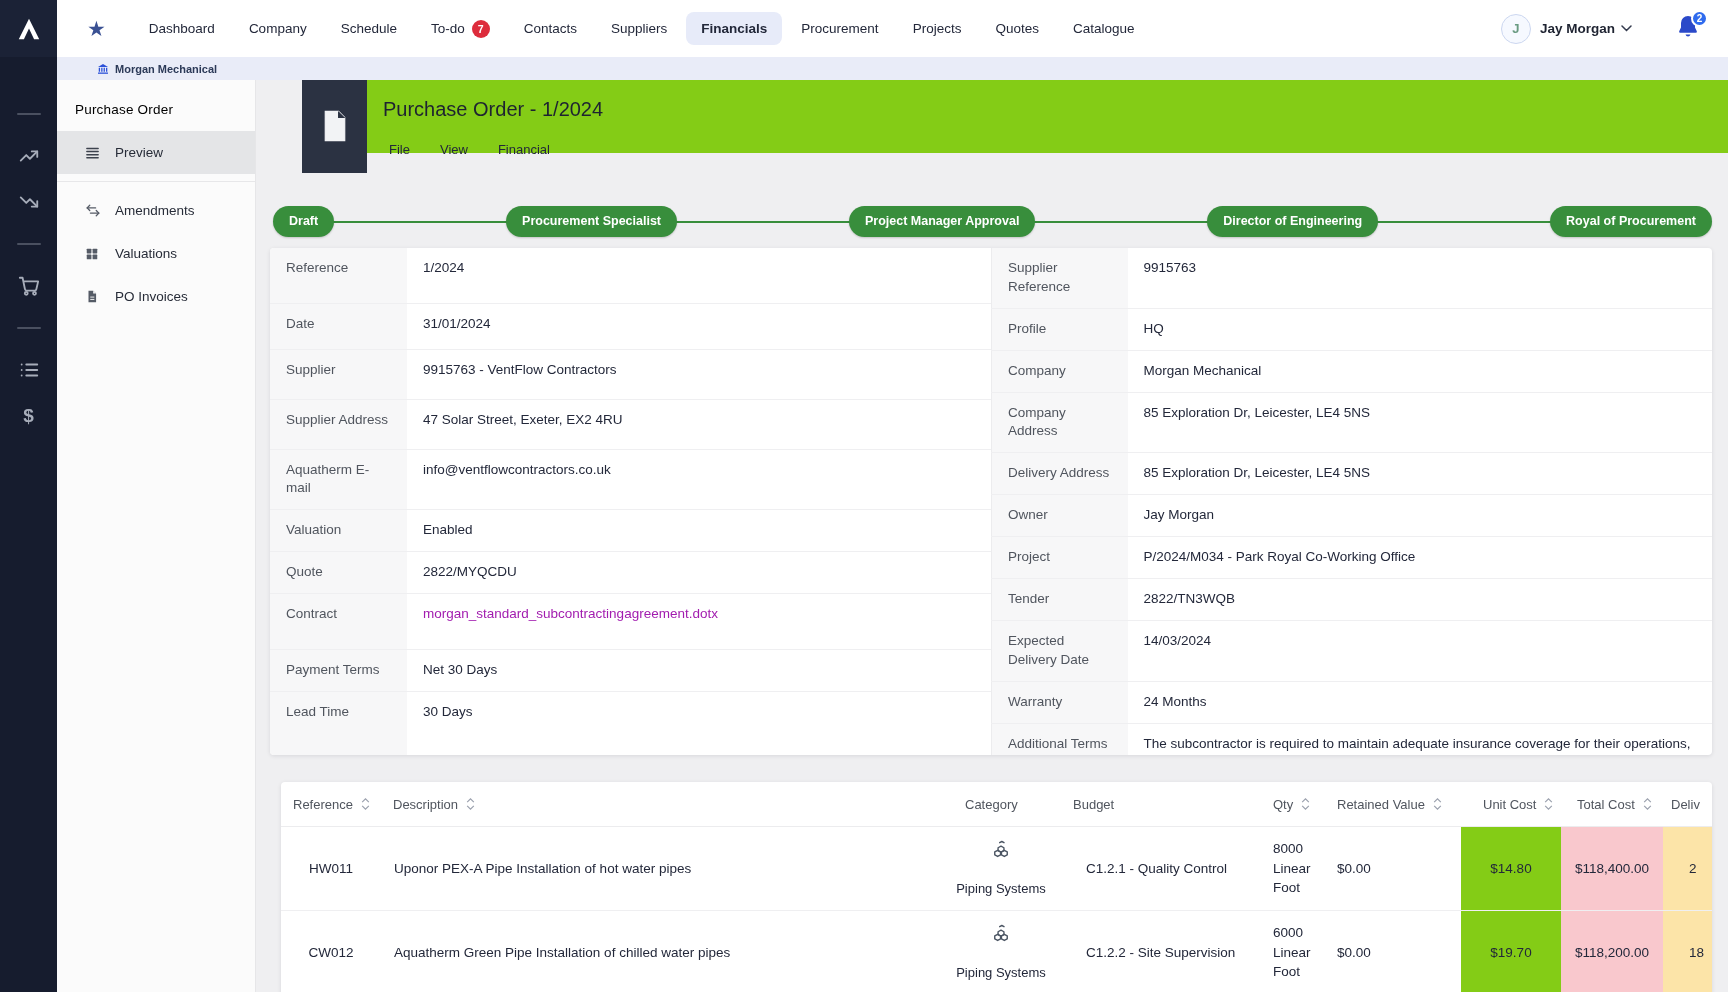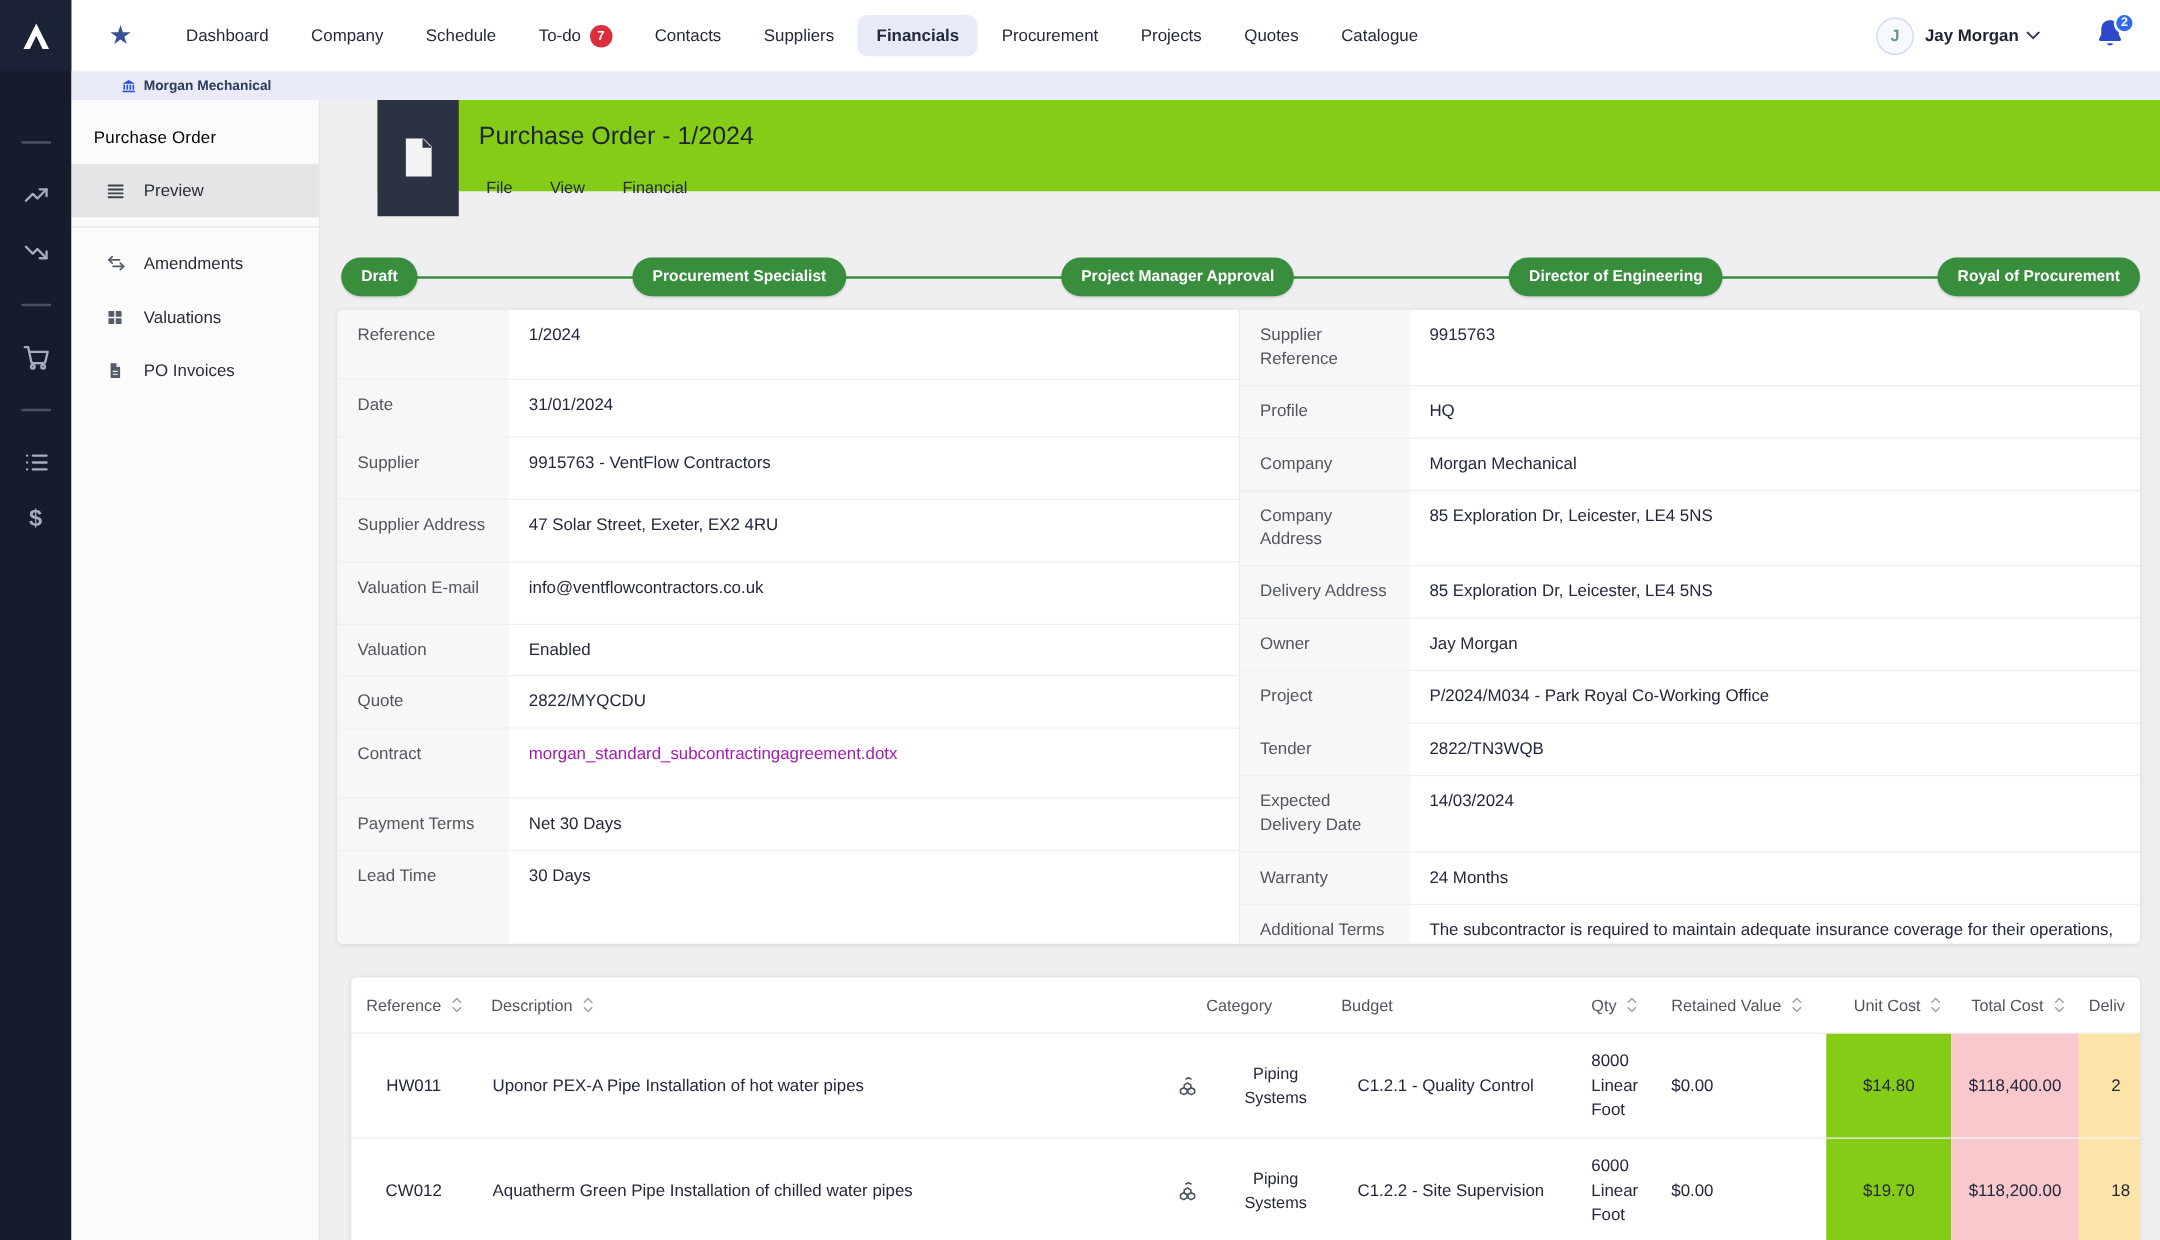--- a/index.html
+++ b/index.html
@@ -79,21 +79,21 @@
   .li-head .hcell.c-cat { justify-content:flex-start; padding-left:24px; }
   .li-head .hcell.c-qty { padding-left:22px; }
   .li-head .hcell.c-ret { padding-left:6px; }
   .li-head .hcell.c-unit { padding-left:22px; }
   .li-head .hcell.c-total { padding-left:16px; }
   .li-head .hcell.c-deliv { padding-left:8px; white-space:nowrap; overflow:hidden; }
   .li-row { height:84px; border-bottom:1px solid #efeff1; cursor:pointer; }
   .li-row .cell { display:flex; align-items:center; font-size:13.5px; color:#23283a; line-height:1.45; }
   .c-refv { justify-content:center; }
   .c-descv { padding-left:13px; }
-  .c-catv { justify-content:center; text-align:center; gap:21px; }
+  .c-catv { flex-direction:column; justify-content:center; text-align:center; gap:21px; }
   .c-catv .cat-label { font-size:13px; }
   .c-budv { padding-left:25px; }
   .c-qtyv { padding-left:22px; }
   .c-retv { padding-left:6px; }
   .c-unitv { justify-content:center; background:#84cc16; }
   .c-totalv { justify-content:center; background:#f9c8cd; }
   .c-delivv { background:#fce4a8; padding-left:26px; white-space:nowrap; overflow:hidden; }
   .sort-ic { display:inline-flex; flex-direction:column; gap:2px; }
 
   svg.ic { display:block; }
@@ -306,21 +306,21 @@
             </tr>
         <tr>
               <td class="lbl">Supplier</td>
               <td class="val">9915763 - VentFlow Contractors</td>
             </tr>
         <tr>
               <td class="lbl">Supplier Address</td>
               <td class="val">47 Solar Street, Exeter, EX2 4RU</td>
             </tr>
         <tr>
-              <td class="lbl">Valuation E-mail</td>
+              <td class="lbl">Aquatherm E-mail</td>
               <td class="val">info@ventflowcontractors.co.uk</td>
             </tr>
         <tr>
               <td class="lbl">Valuation</td>
               <td class="val">Enabled</td>
             </tr>
         <tr>
               <td class="lbl">Quote</td>
               <td class="val">2822/MYQCDU</td>
             </tr>

